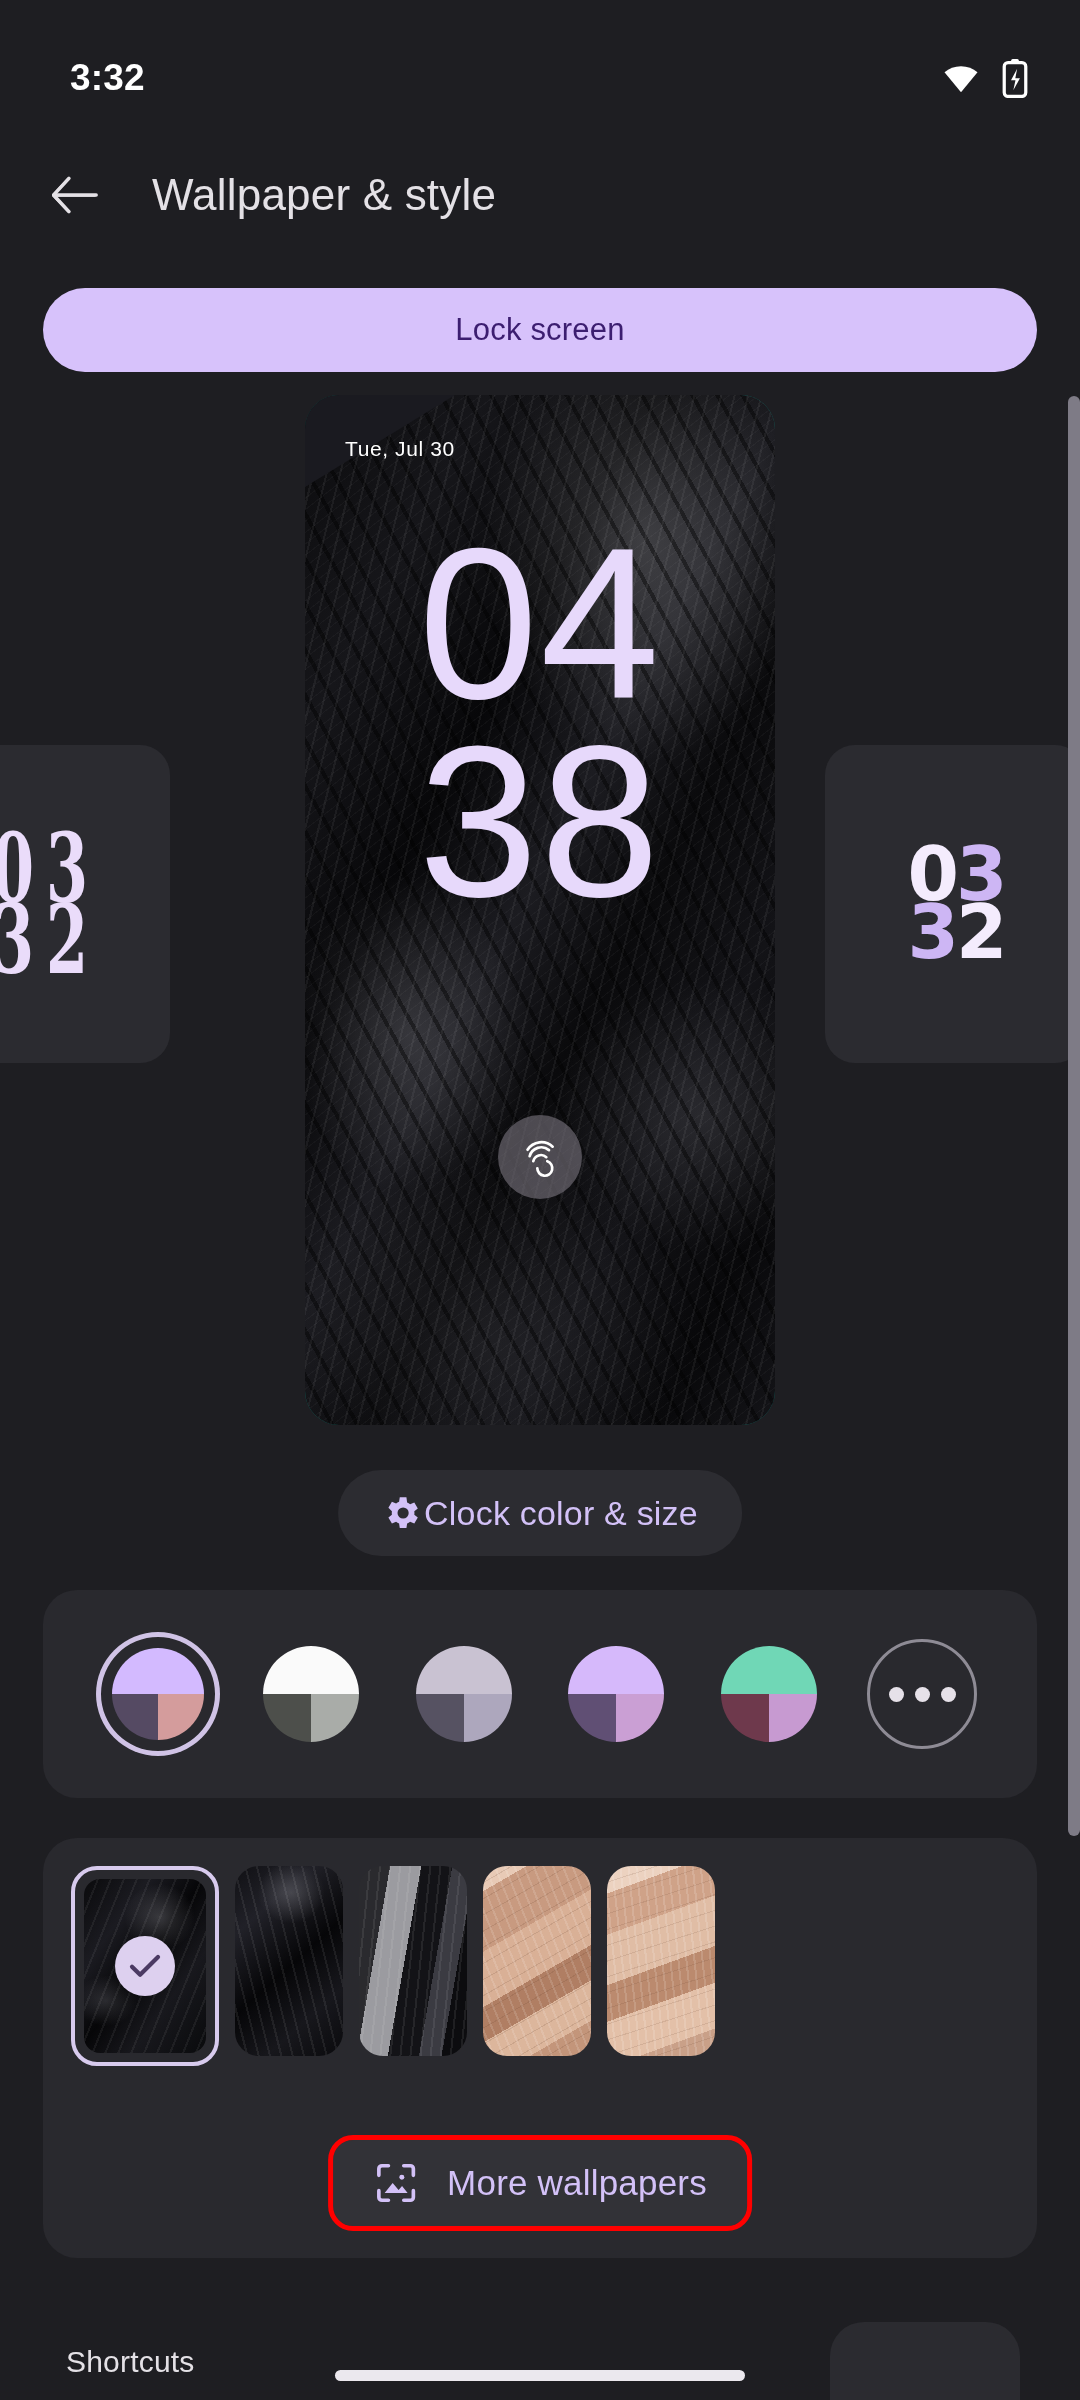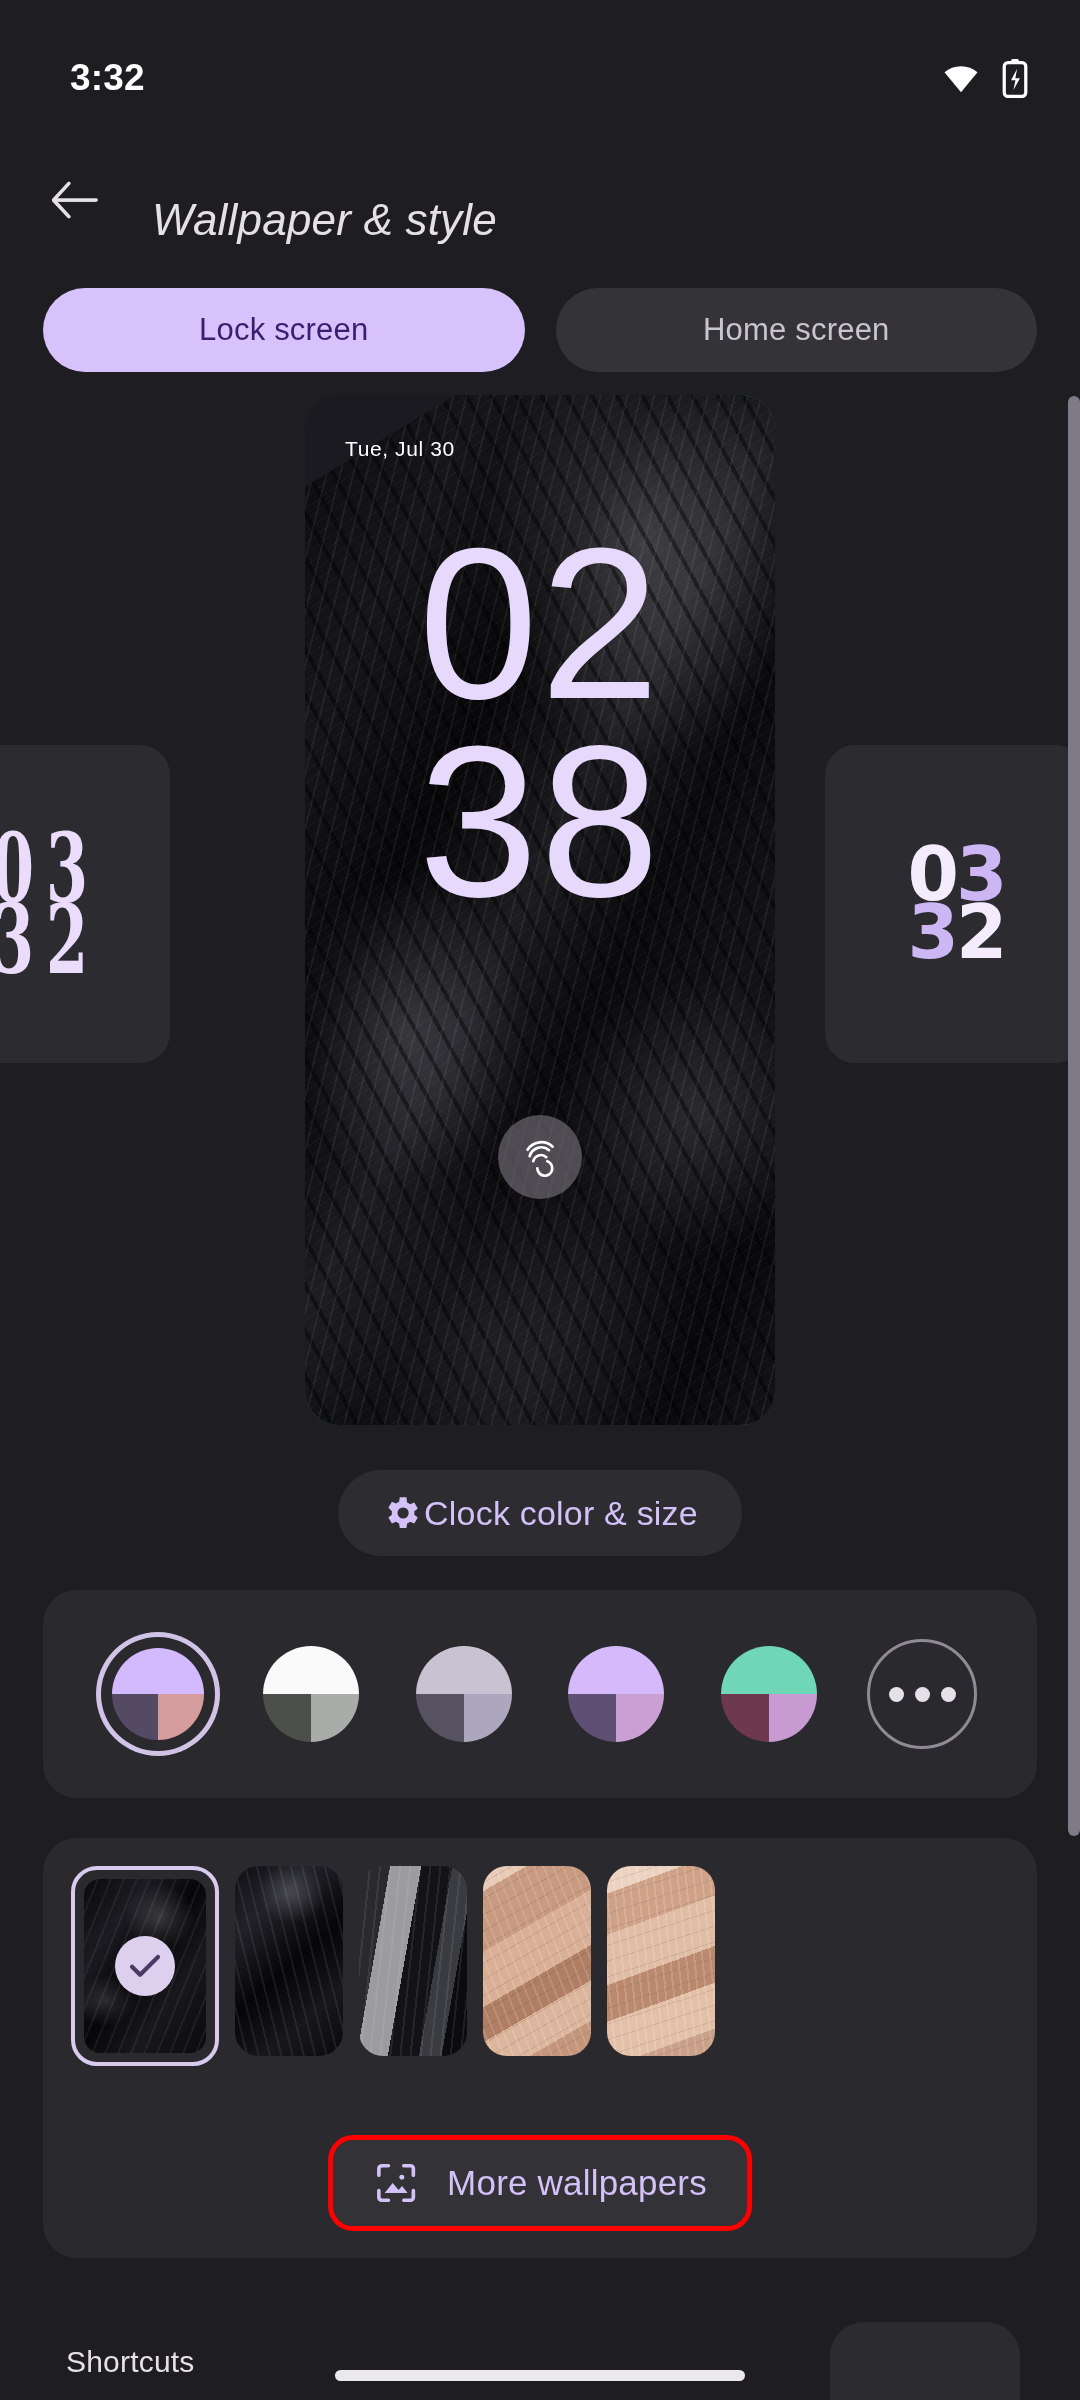--- a/index.html
+++ b/index.html
@@ -19,21 +19,21 @@
     margin-top:28px;
   }
   .status-clock{ color:#fff; font-size:37px; font-weight:700; letter-spacing:.2px; }
   .status-icons{ display:flex; align-items:center; gap:22px; }
   .wifi-ic{ width:38px; height:30px; display:block; }
   .batt-ic{ width:26px; height:40px; display:block; }
 
   
   .appbar{
     position:absolute; top:145px; left:0; width:960px; height:100px;
-    display:flex; align-items:flex-end;font-style:italic;
+    display:flex; align-items:center;
   }
   .back-btn{
     width:90px; height:90px; margin-left:30px;
     display:flex; align-items:center; justify-content:center;
     border-radius:50%;
   }
   .back-ic{ width:46px; height:38px; display:block; }
   .page-title{
     color:#e4e1e6; font-size:44px; font-weight:400;
     margin-left:32px; letter-spacing:.2px;
@@ -305,40 +305,39 @@
       <path d="M10 1 1.6 9.4h23v1.6h-23L10 19l-1.1 1.1L-.3 10.2 8.9-.1z" fill="#e4e1e6"></path>
       <path d="M9.6 0.6 0.9 10l8.7 9.4" fill="none" stroke="#e4e1e6" stroke-width="1.9" stroke-linecap="round" stroke-linejoin="round"></path>
       <line x1="1.2" y1="10" x2="25" y2="10" stroke="#e4e1e6" stroke-width="1.9" stroke-linecap="round"></line>
     </svg>
   </div>
   <div class="page-title">Wallpaper &amp; style</div>
 </div>
 
 <div class="tabs">
   <div class="tab sel">Lock screen</div>
-  <div class="tab unsel">Home screen</div>
 </div>
 
 <div class="carousel">
 
   <div class="side-card side-left">
     <div class="mini-clock stencil">
       <span>0</span>
       <span>3</span>
       <span>3</span>
       <span>2</span>
     </div>
   </div>
 
   <div class="phone-preview">
     <div class="wall-art"></div>
     <div class="wall-top-dark"></div>
     <div class="prev-date">Tue, Jul 30</div>
     <div class="prev-clock">
-      <div>02</div>
+      <div>04</div>
       <div>38</div>
     </div>
     <div class="fingerprint">
       <svg class="fp-ic" viewBox="0 0 24 24">
         <g fill="none" stroke="#ffffff" stroke-width="1.4" stroke-linecap="round">
           <path d="M5.5 8.2A8.6 8.6 0 0 1 18.6 6.6"></path>
           <path d="M6.6 11.6a6.3 6.3 0 0 1 10.1-3.2"></path>
           <path d="M8.5 14.2a4.1 4.1 0 0 1 6.8-2.1"></path>
           <path d="M15.8 14.2a3.9 3.9 0 1 1-5.2 3.7"></path>
         </g>

